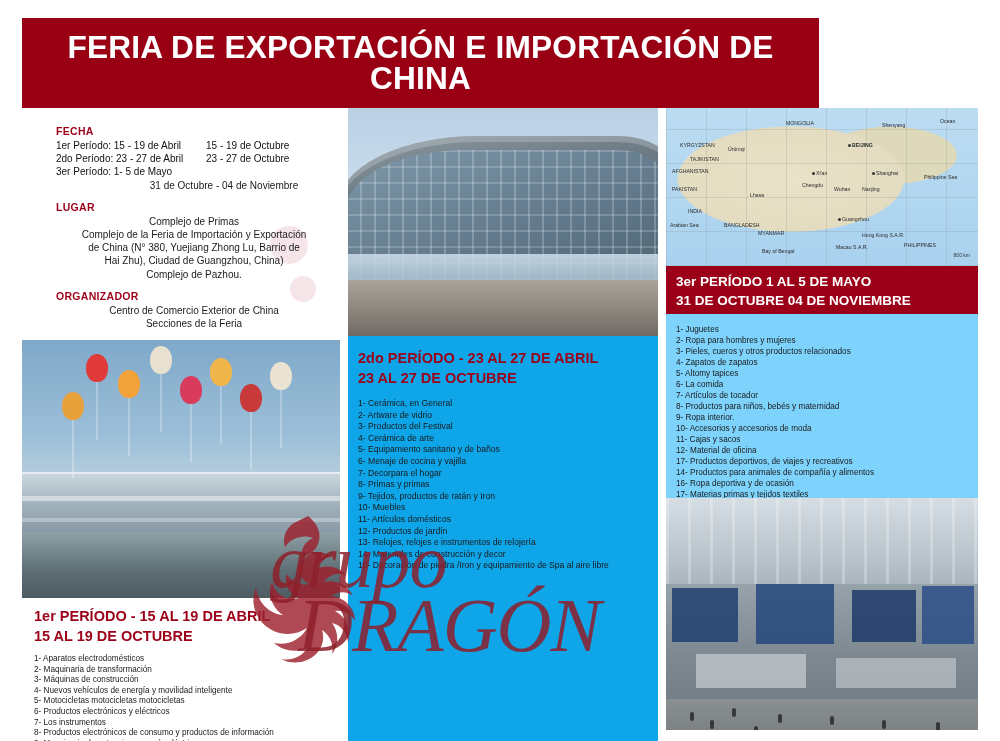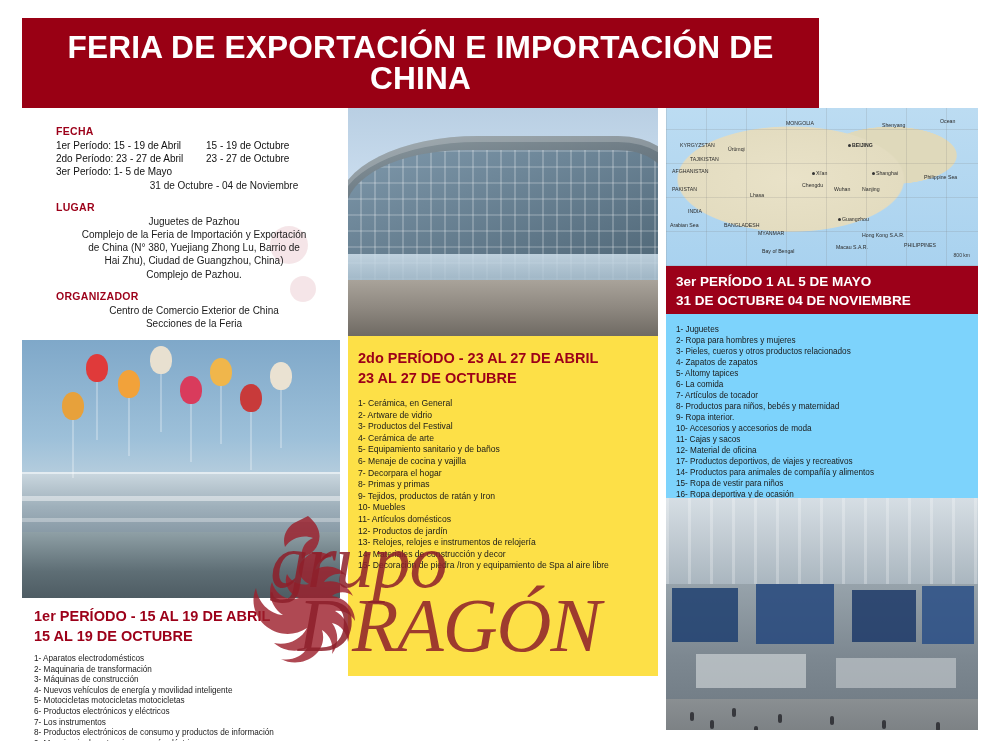--- a/index.html
+++ b/index.html
@@ -104,22 +104,22 @@
   .period-title {
     color: #9c0019; font-weight: bold; font-size: 14.5px; line-height: 20px;
   }
   .item-list {
     margin-top: 8px; font-size: 8.2px; line-height: 10.6px; color: #1a1a1a;
   }
   .item-list div { white-space: nowrap; }
 
   
   .mid-col {
-    position: absolute; left: 348px; top: 108px; width: 310px; height: 568px;
-    background: #fde047; overflow: hidden;
+    position: absolute; left: 348px; top: 108px; width: 310px; height: 633px;
+    background: #0ea5e9; overflow: hidden;
   }
   .photo-arch {
     position: absolute; left: 0; top: 0; width: 310px; height: 228px;
     background: linear-gradient(#b9cfe3 0%, #cddff0 40%, #9fb3bf 70%, #6c7a82 100%);
     overflow: hidden;
   }
   .arch-body {
     position: absolute; left: -10px; top: 28px; width: 340px; height: 150px;
     background: linear-gradient(170deg, #8d9aa0 0%, #6f7d86 30%, #55636c 70%, #3e4a52 100%);
     border-radius: 140px 60px 0 0 / 70px 40px 0 0;
@@ -271,21 +271,21 @@
           <span class="a">2do Período: 23 - 27 de Abril</span>
           <span class="b">23 - 27 de Octubre</span>
         </div>
         <div class="fecha-row">
           <span class="a">3er Período:  1- 5 de Mayo</span>
           <span class="b"></span>
         </div>
         <div class="info-line fecha-indent">31 de Octubre - 04 de Noviembre</div>
 
         <div class="info-head">LUGAR</div>
-        <div class="info-line">Juguetes de Pazhou</div>
+        <div class="info-line">Complejo de Primas</div>
         <div class="info-line">Complejo de la Feria de Importación y Exportación</div>
         <div class="info-line">de China (N° 380, Yuejiang Zhong Lu, Barrio de</div>
         <div class="info-line">Hai Zhu), Ciudad de Guangzhou, China)</div>
         <div class="info-line">Complejo de Pazhou.</div>
 
         <div class="info-head">ORGANIZADOR</div>
         <div class="info-line">Centro de Comercio Exterior de China</div>
         <div class="info-line">Secciones de la Feria</div>
 
         <div class="info-head">HORARIO</div>
@@ -409,21 +409,20 @@
         <div>5- Altomy tapices</div>
         <div>6- La comida</div>
         <div>7- Artículos de tocador</div>
         <div>8- Productos para niños, bebés y maternidad</div>
         <div>9- Ropa interior.</div>
         <div>10- Accesorios y accesorios de moda</div>
         <div>11- Cajas y sacos</div>
         <div>12- Material de oficina</div>
         <div>17- Productos deportivos, de viajes y recreativos</div>
         <div>14- Productos para animales de compañía y alimentos</div>
-        <div>15- Ropa de vestir para niños</div>
         <div>16- Ropa deportiva y de ocasión</div>
         <div>17- Materias primas y tejidos textiles</div>
         <div>18- Textiles</div>
         <div>19- Medicamentos, productos sanitarios y dispositivos médicos</div>
         <div>20- Productos de cuidado Personal</div>
       </div>
     </div>
 
     <div class="photo-expo">
       <div class="expo-ceiling"></div>

